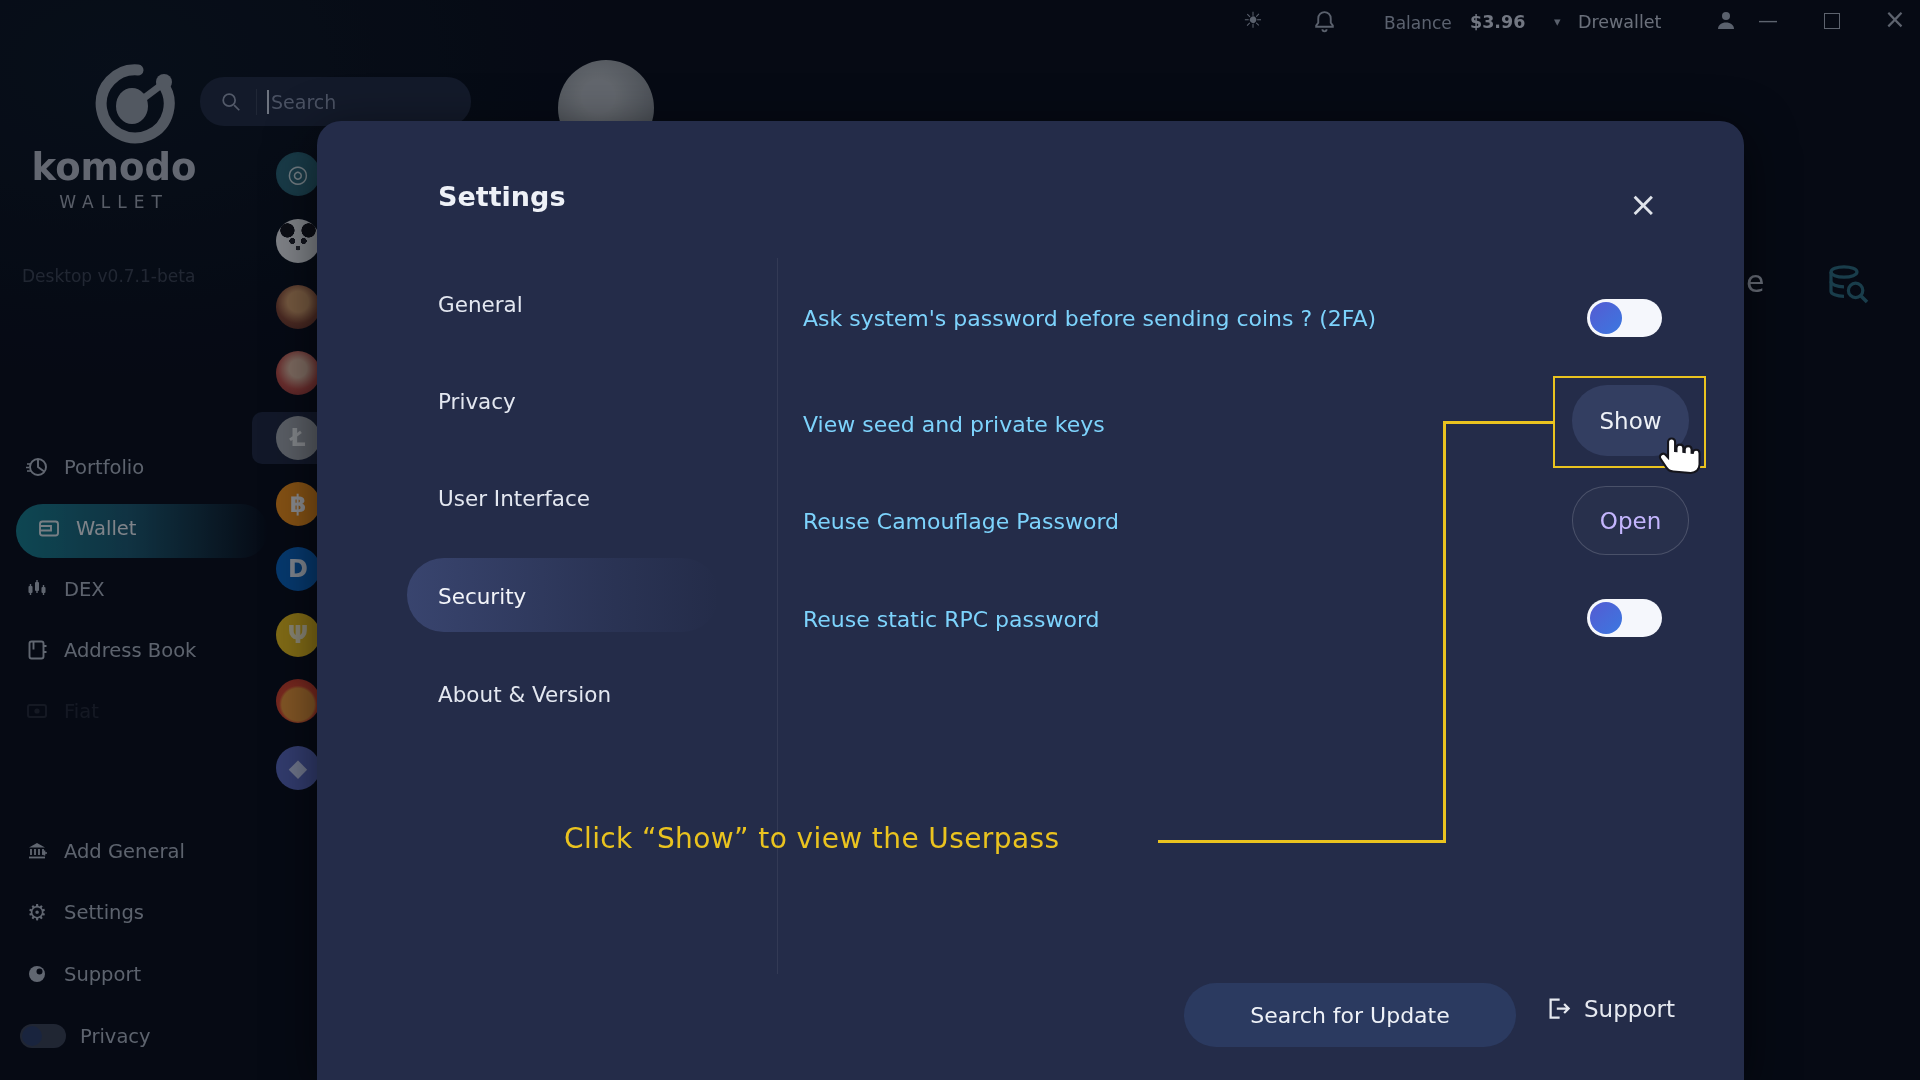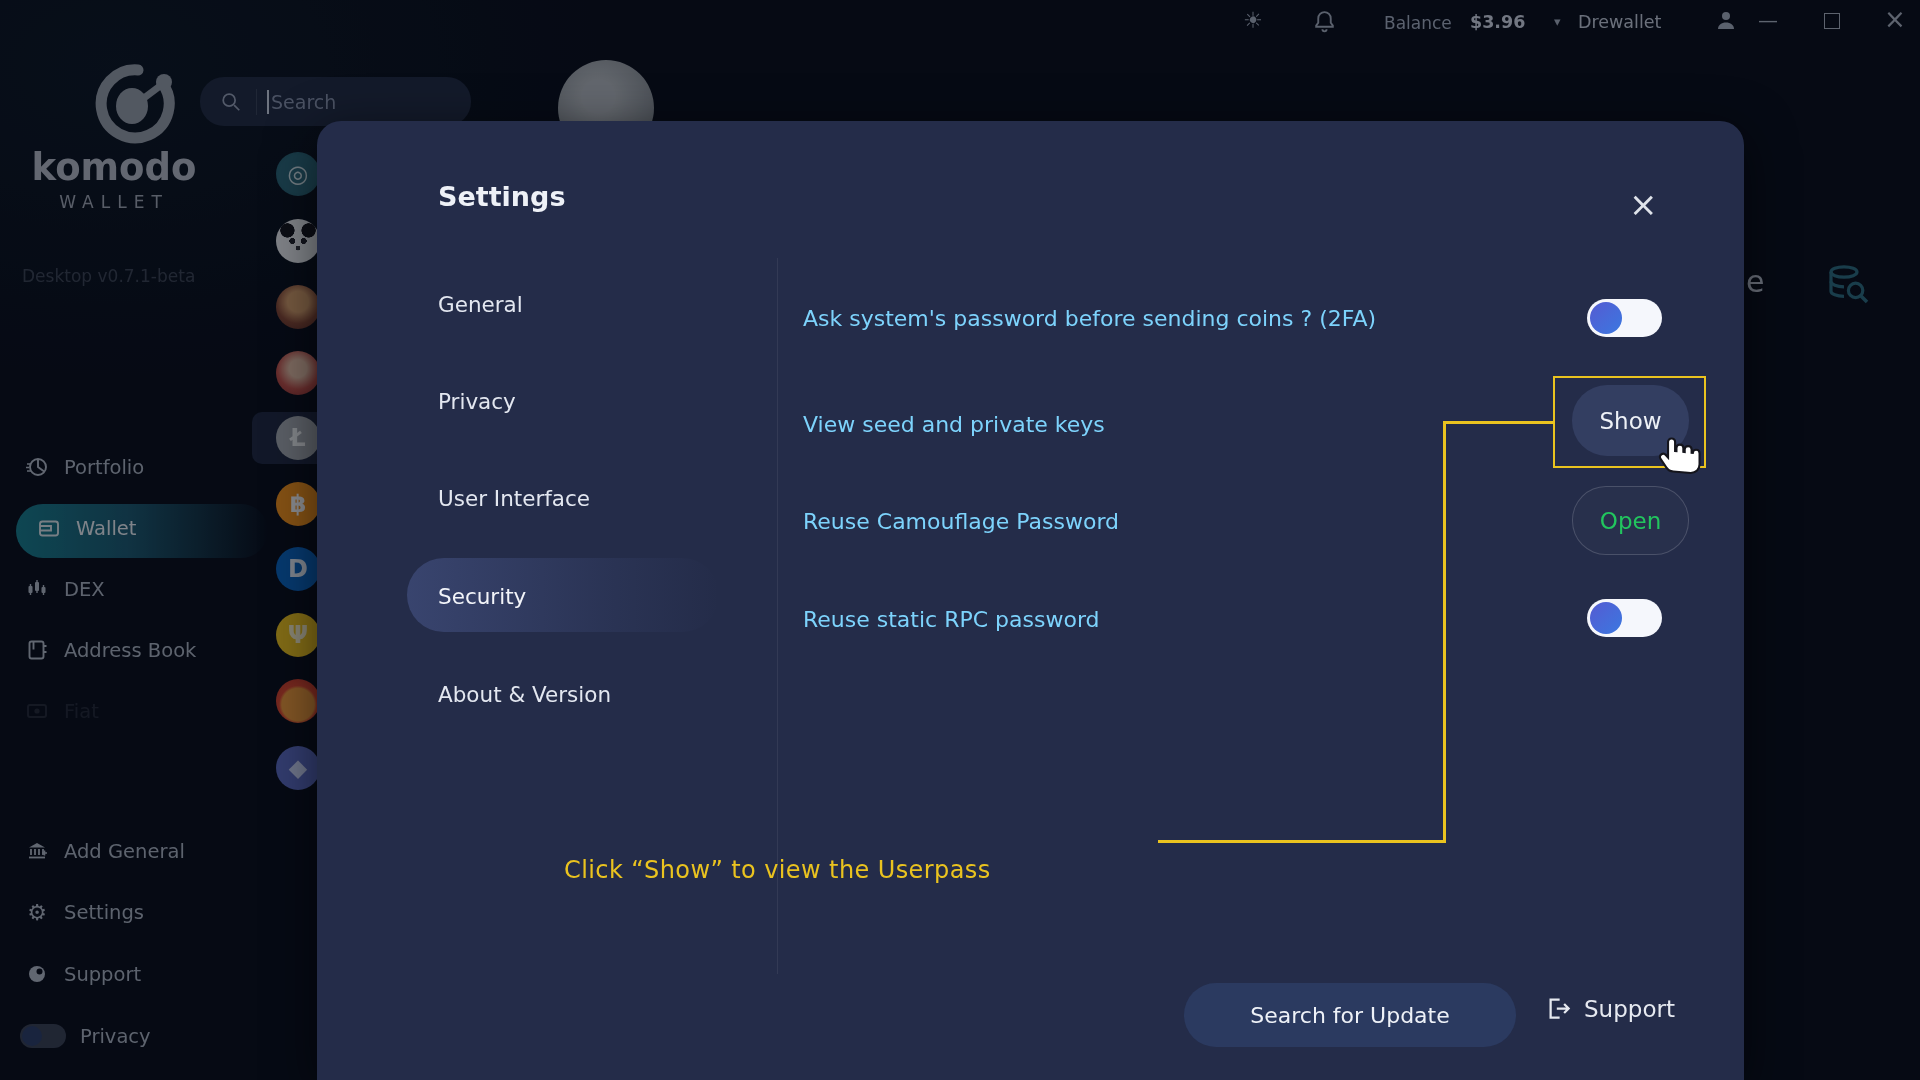--- a/index.html
+++ b/index.html
@@ -50,29 +50,29 @@
   .tab-pill{left:90px;top:437px;width:312px;height:74px;border-radius:37px;
     background:linear-gradient(90deg,rgba(104,124,196,0.30) 0%,rgba(104,124,196,0.10) 62%,rgba(104,124,196,0) 100%);}
   .row-label{left:478px;font-size:22px;color:#7dd3fc;height:32px;display:flex;align-items:center;margin-left:8px;}
   .toggle{position:absolute;left:1270px;width:75px;height:38px;border-radius:19px;background:#f5f7fc;}
   .toggle .knob{position:absolute;left:3px;top:3px;width:32px;height:32px;border-radius:50%;
     background:linear-gradient(135deg,var(--toggle_from),var(--toggle_to));}
   .btn-solid{position:absolute;left:1255px;width:117px;height:71px;border-radius:35px;background:var(--btn_bg);
     color:#eef1f7;font-size:23px;display:flex;align-items:center;justify-content:center;}
   .btn-outline{position:absolute;left:1255px;width:117px;height:69px;border-radius:34px;
     border:1.5px solid rgba(255,255,255,0.16);background:rgba(255,255,255,0.02);
-    color:#22c55e;font-size:23px;display:flex;align-items:center;justify-content:center;}
+    color:#c4b5fd;font-size:23px;display:flex;align-items:center;justify-content:center;}
   .btn-update{left:867px;top:862px;width:332px;height:64px;border-radius:32px;background:var(--update_btn_bg);
     color:#eef1f7;font-size:22px;display:flex;align-items:center;justify-content:center;}
   .logout{left:1228px;top:874px;display:flex;align-items:center;gap:12px;color:#e6e9f0;font-size:23px;}
   
   .anno{z-index:20;}
   .anno-rect{left:1553px;top:376px;width:153px;height:92px;border:2.5px solid var(--yellow);}
   .anno-seg{background:var(--yellow);}
-  .anno-text{left:564px;top:822px;font-size:24px;color:var(--yellow);letter-spacing:0.4px;margin-top:34px;}
+  .anno-text{left:564px;top:822px;font-size:28px;color:var(--yellow);letter-spacing:0.4px;}
   #cursor{left:1655px;top:428px;z-index:30;}
 </style>
 </head>
 <body>
 
 <div id="screen">
 
   <div class="abs tb-ic" style="left:1243px;top:8px;font-size:22px;">☀</div>
   <div class="abs tb-ic" style="left:1312px;top:9px;">
     <svg class="svgic" width="25" height="25" viewBox="0 0 24 24">

